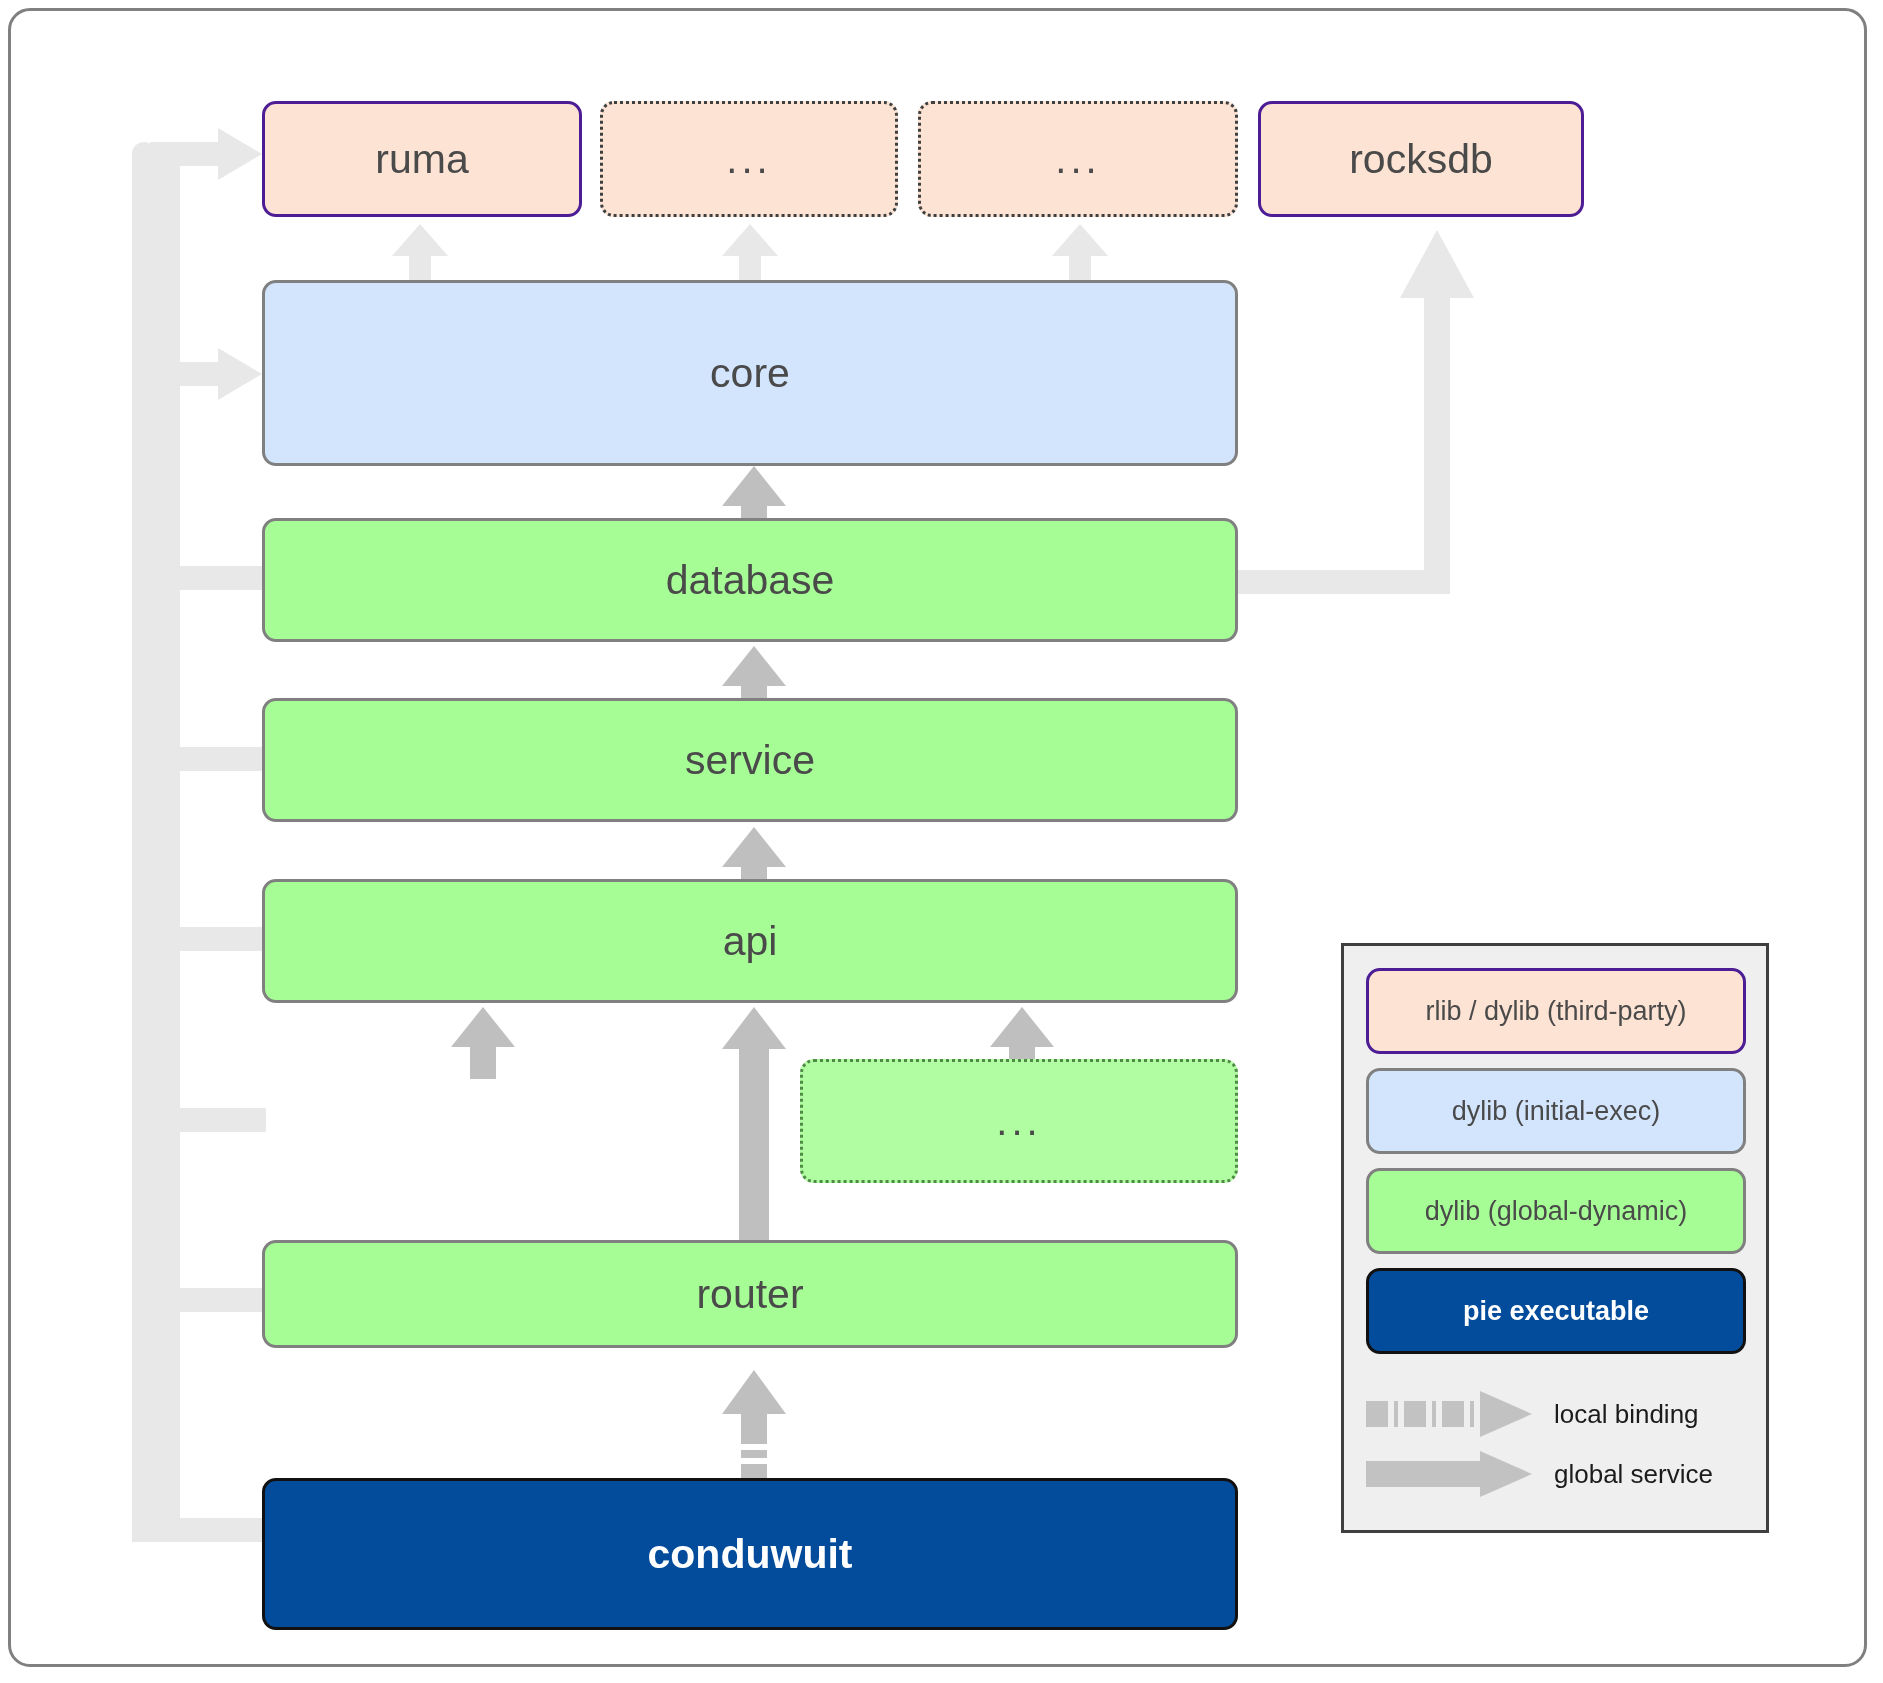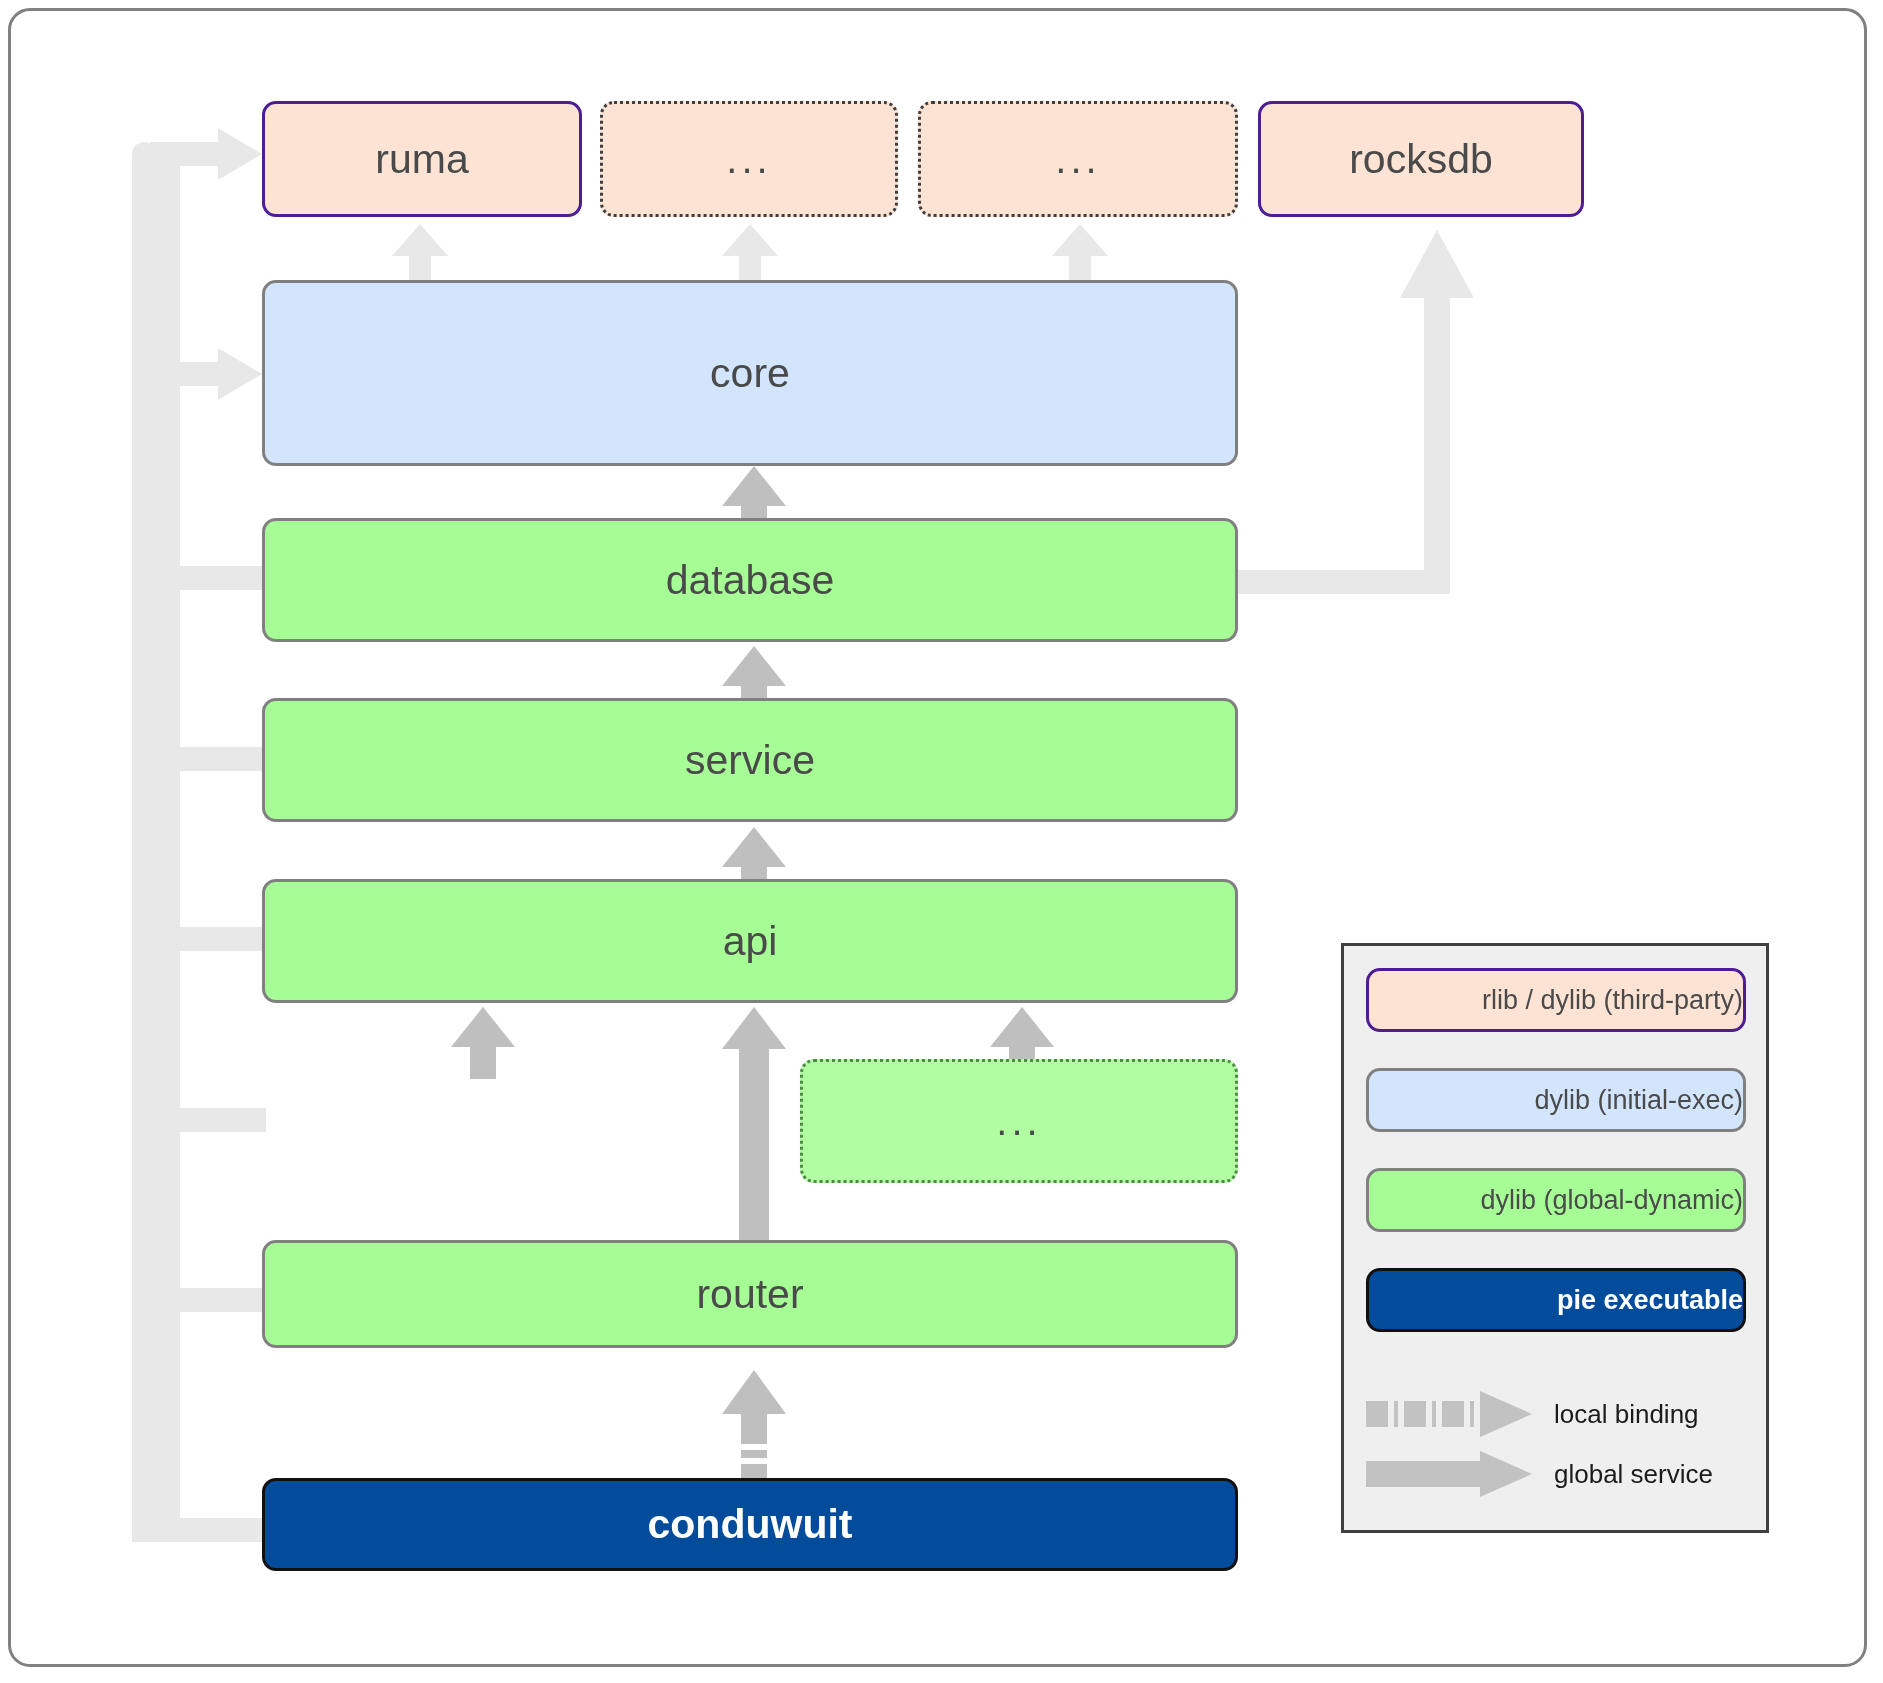--- a/index.html
+++ b/index.html
@@ -42,22 +42,22 @@
       width:0;height:0;border-left:0 solid transparent;border-right:0 solid transparent;}
 
   .arrow-right{position:absolute;z-index:2;}
   .arrow-right .shaft{position:absolute;left:0;top:50%;transform:translateY(-50%);}
   .arrow-right .head{position:absolute;right:0;top:50%;transform:translateY(-50%);
       width:0;height:0;border-top:0 solid transparent;border-bottom:0 solid transparent;}
 
   
   #legend{position:absolute;left:1341px;top:943px;width:428px;height:590px;
           background:#efefef;border:3px solid #3f3f3f;box-sizing:border-box;z-index:6;}
-  .lg-box{position:absolute;left:22px;width:380px;height:64px;box-sizing:border-box;
-          display:flex;align-items:center;justify-content:flex-end;border-radius:14px;}
+  .lg-box{position:absolute;left:22px;width:380px;height:86px;box-sizing:border-box;
+          display:flex;align-items:center;justify-content:center;border-radius:14px;}
   .lg-box span{font-size:27px;line-height:1;}
   .lg-row{position:absolute;left:22px;height:60px;width:386px;display:flex;align-items:center;}
   .lg-label{font-size:26px;color:#1b1b1b;margin-left:22px;white-space:nowrap;}
 
   .mini{position:relative;width:166px;height:46px;flex:none;}
   .mini .mshaft{position:absolute;left:0;top:50%;transform:translateY(-50%);
       height:26px;width:116px;}
   .mini .mhead{position:absolute;right:0;top:50%;transform:translateY(-50%);
       width:0;height:0;border-top:23px solid transparent;border-bottom:23px solid transparent;
       border-left:52px solid #c2c2c2;}
@@ -197,21 +197,21 @@
 
 
   <div class="node k-glob dotted" style="left:800px;top:1059px;width:438px;height:124px;">
     <span class="f-dots">...</span>
   </div>
 
   <div class="node k-glob" style="left:262px;top:1240px;width:976px;height:108px;">
     <span class="f-lg">router</span>
   </div>
 
-  <div class="node k-pie" style="left:262px;top:1478px;width:976px;height:93px;">
+  <div class="node k-pie" style="left:262px;top:1478px;width:976px;height:152px;">
     <span class="f-bold">conduwuit</span>
   </div>
 
   <div id="legend">
     <div class="lg-box k-third" style="top:22px;">
       <span>rlib / dylib (third-party)</span>
     </div>
     <div class="lg-box k-init" style="top:122px;">
       <span>dylib (initial-exec)</span>
     </div>

